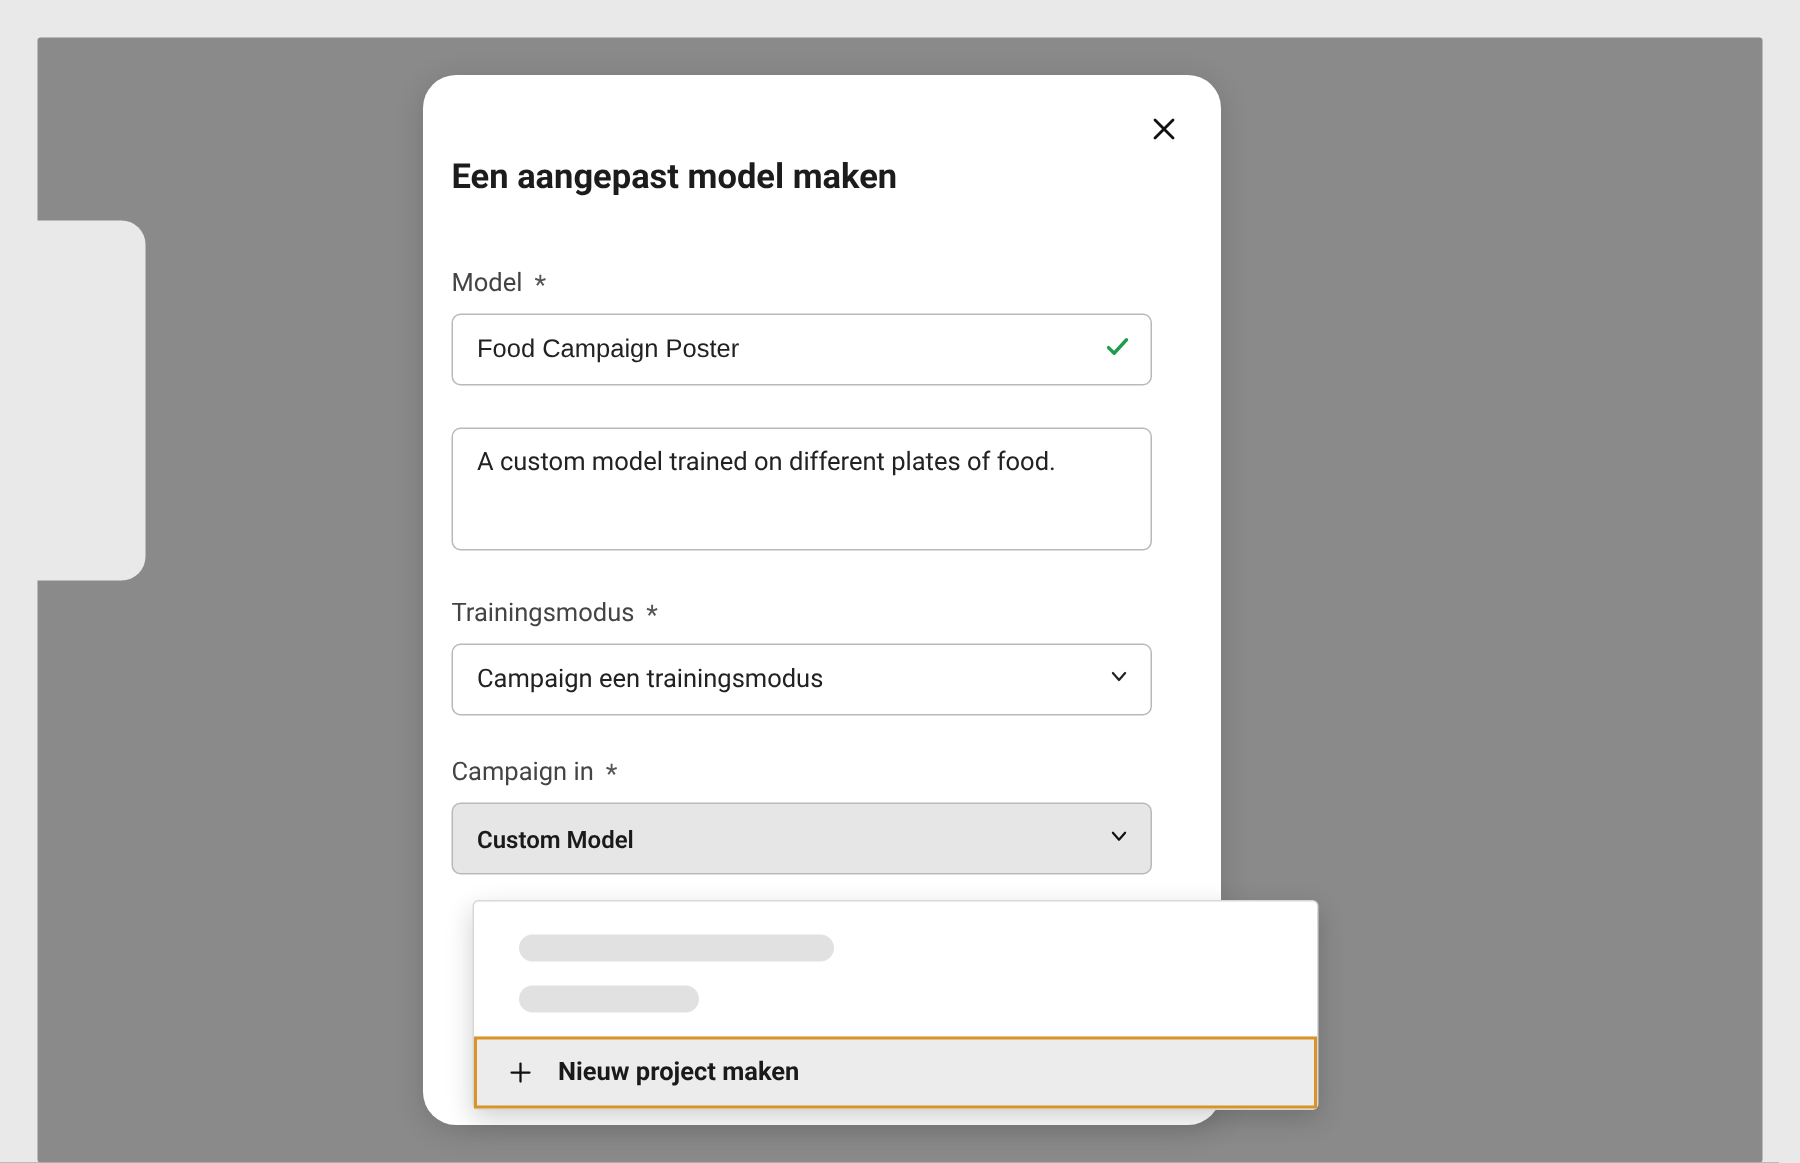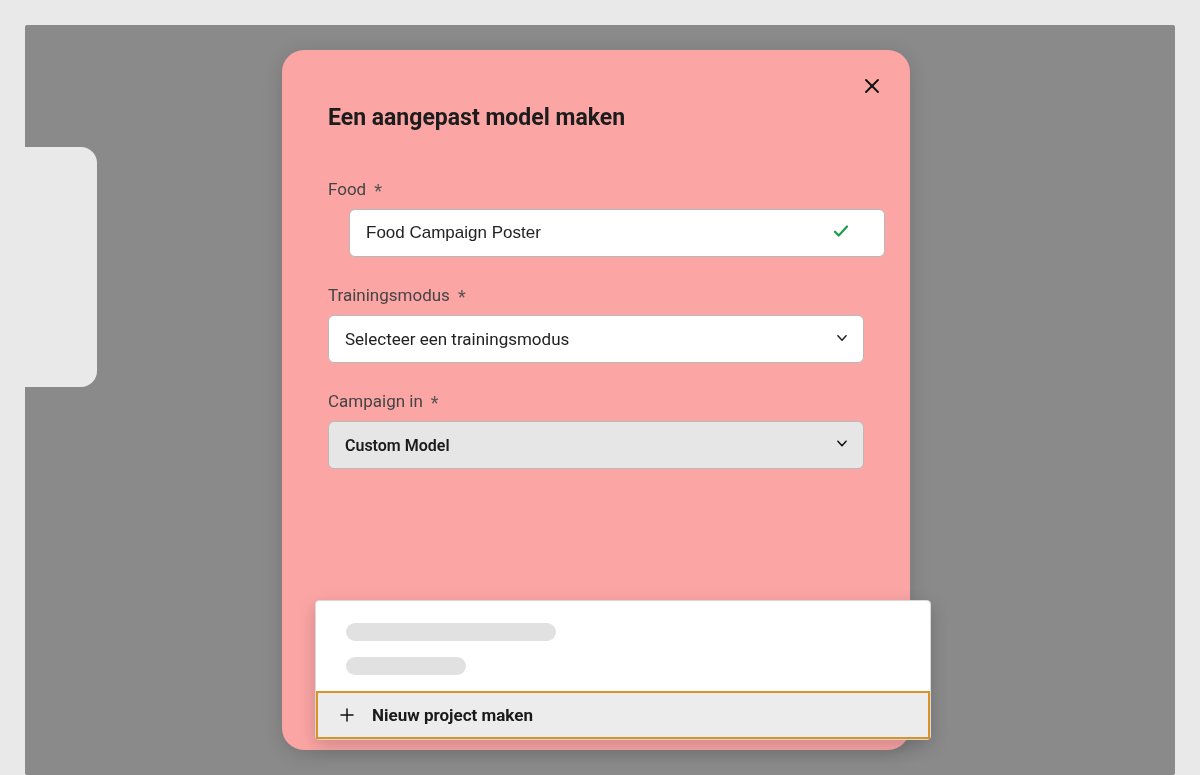--- a/index.html
+++ b/index.html
@@ -22,26 +22,26 @@
     top: 122px;
     width: 120px;
     height: 240px;
     background: #e9e9e9;
     border-radius: 16px;
   }
   .modal {
     position: absolute;
     top: 50px;
     left: 282px;
-    width: 628px;
+    width: 532px;
     height: 700px;
-    background: #fca5a5;
+    background: #ffffff;
     border-radius: 22px;
     box-shadow: 0 4px 20px rgba(0,0,0,0.15);
-    padding: 40px 46px 0 46px;
+    padding: 40px 46px 0 19px;
   }
   .close-btn {
     position: absolute;
     top: 22px; right: 24px;
     width: 28px; height: 28px;
     cursor: pointer;
     display: flex; align-items: center; justify-content: center;
   }
   .close-btn svg { width: 18px; height: 18px; }
   .modal-title {
@@ -64,21 +64,20 @@
   .text-input {
     width: 100%;
     height: 48px;
     border: 1px solid #b9b9b9;
     border-radius: 6px;
     padding: 0 44px 0 16px;
     font-size: 17px;
     color: #222;
     background: #fff;
     outline: none;
-    margin-left: 21px;
   }
   .input-wrap { position: relative; }
   .valid-icon {
     position: absolute;
     right: 14px; top: 50%;
     transform: translateY(-50%);
   }
   .valid-icon svg { width: 18px; height: 18px; }
   .textarea {
     width: 100%;
@@ -119,21 +118,21 @@
     position: absolute;
     right: 14px; top: 50%;
     transform: translateY(-50%);
   }
   .chevron svg { width: 14px; height: 14px; }
 
   .dropdown-panel {
     position: absolute;
     top: 600px;
     left: 315px;
-    width: 616px;
+    width: 564px;
     background: #ffffff;
     border: 1px solid #d8d8d8;
     border-radius: 4px;
     box-shadow: 0 6px 18px rgba(0,0,0,0.18);
     padding: 22px 0 0 0;
     z-index: 10;
   }
   .placeholder-row { padding: 0 30px 16px 30px; }
   .placeholder-bar {
     height: 18px;
@@ -172,43 +171,44 @@
     <svg viewBox="0 0 24 24">
       <line x1="4" y1="4" x2="20" y2="20" stroke="#111" stroke-width="2.5" stroke-linecap="round"></line>
       <line x1="20" y1="4" x2="4" y2="20" stroke="#111" stroke-width="2.5" stroke-linecap="round"></line>
     </svg>
   </div>
 
   <h1 class="modal-title">Een aangepast model maken</h1>
 
   <div class="field">
     <div class="field-label">
-      <span>Food</span>
+      <span>Model</span>
       <span class="asterisk">*</span>
     </div>
     <div class="input-wrap">
       <input class="text-input" type="text" value="Food Campaign Poster" style="">
       <span class="valid-icon">
         <svg viewBox="0 0 24 24">
           <polyline points="4,13 9,18 20,6" fill="none" stroke="#1f9d4d" stroke-width="3" stroke-linecap="round" stroke-linejoin="round"></polyline>
         </svg>
       </span>
     </div>
   </div>
 
   <div class="field">
+    <textarea class="textarea" style="">A custom model trained on different plates of food.</textarea>
   </div>
 
   <div class="field">
     <div class="field-label">
       <span>Trainingsmodus</span>
       <span class="asterisk">*</span>
     </div>
     <div class="select">
-      <span>Selecteer een trainingsmodus</span>
+      <span>Campaign een trainingsmodus</span>
       <span class="chevron">
         <svg viewBox="0 0 24 24">
             <polyline points="5,8 12,16 19,8" fill="none" stroke="#222" stroke-width="2.5" stroke-linecap="round" stroke-linejoin="round"></polyline>
           </svg>
       </span>
     </div>
   </div>
 
   <div class="field" style="margin-bottom:10px">
     <div class="field-label">

